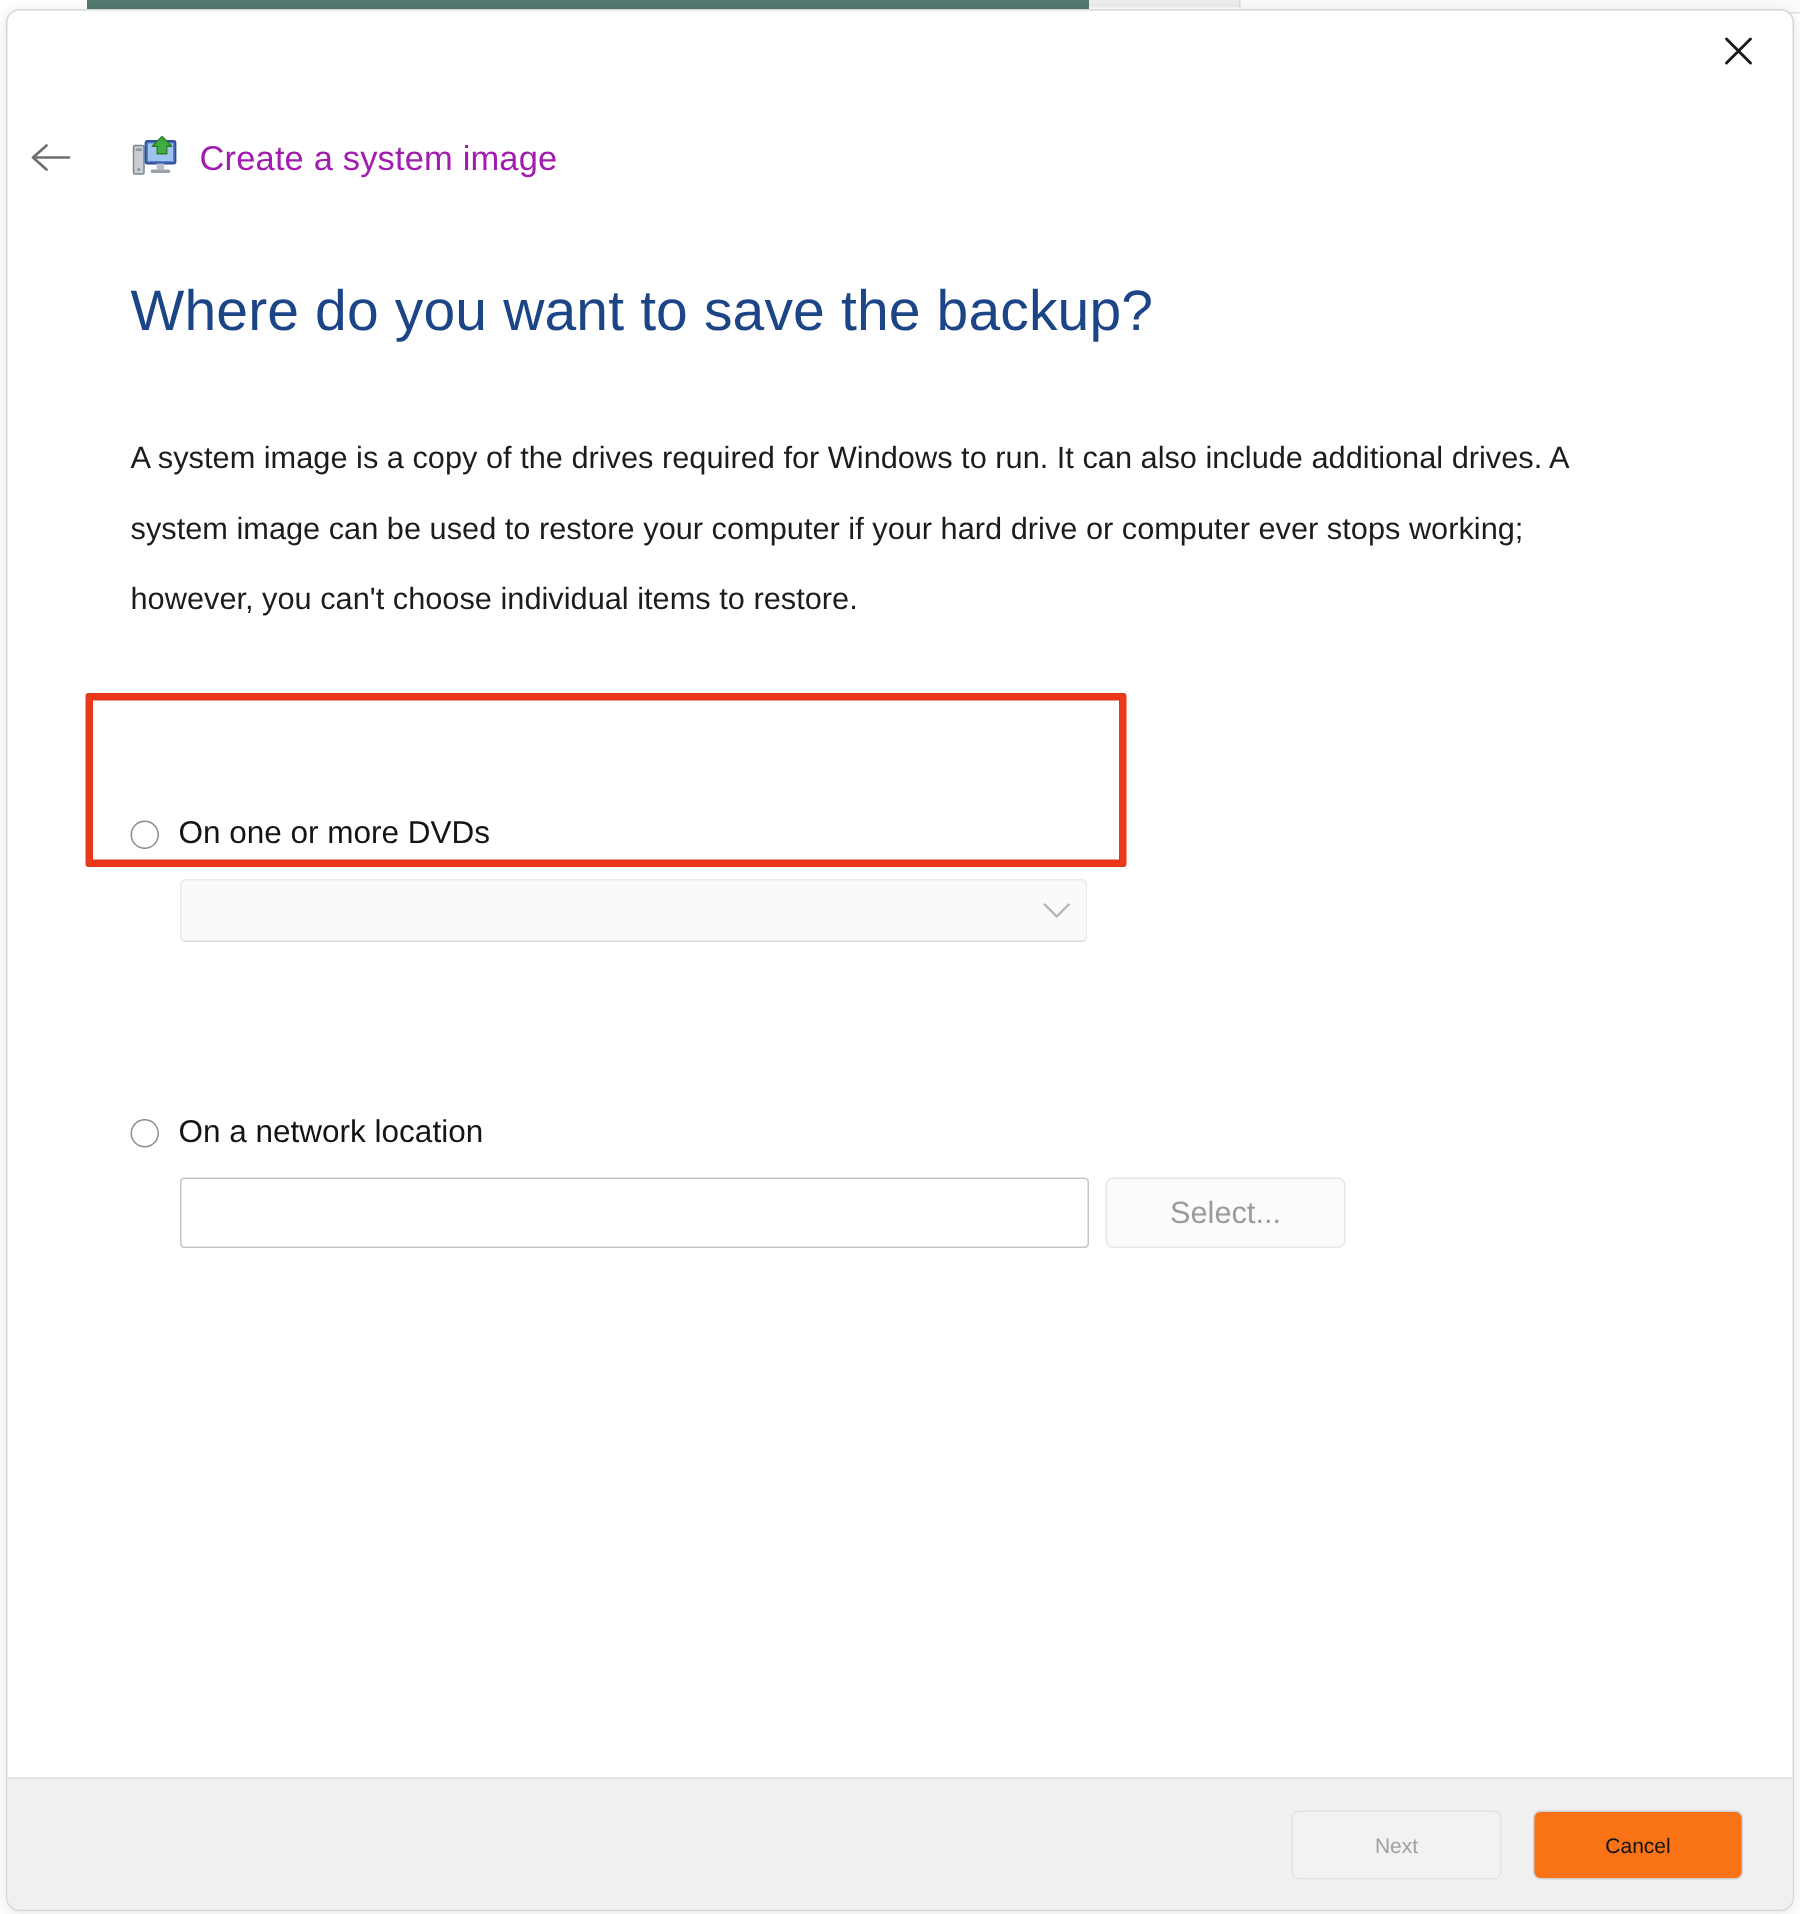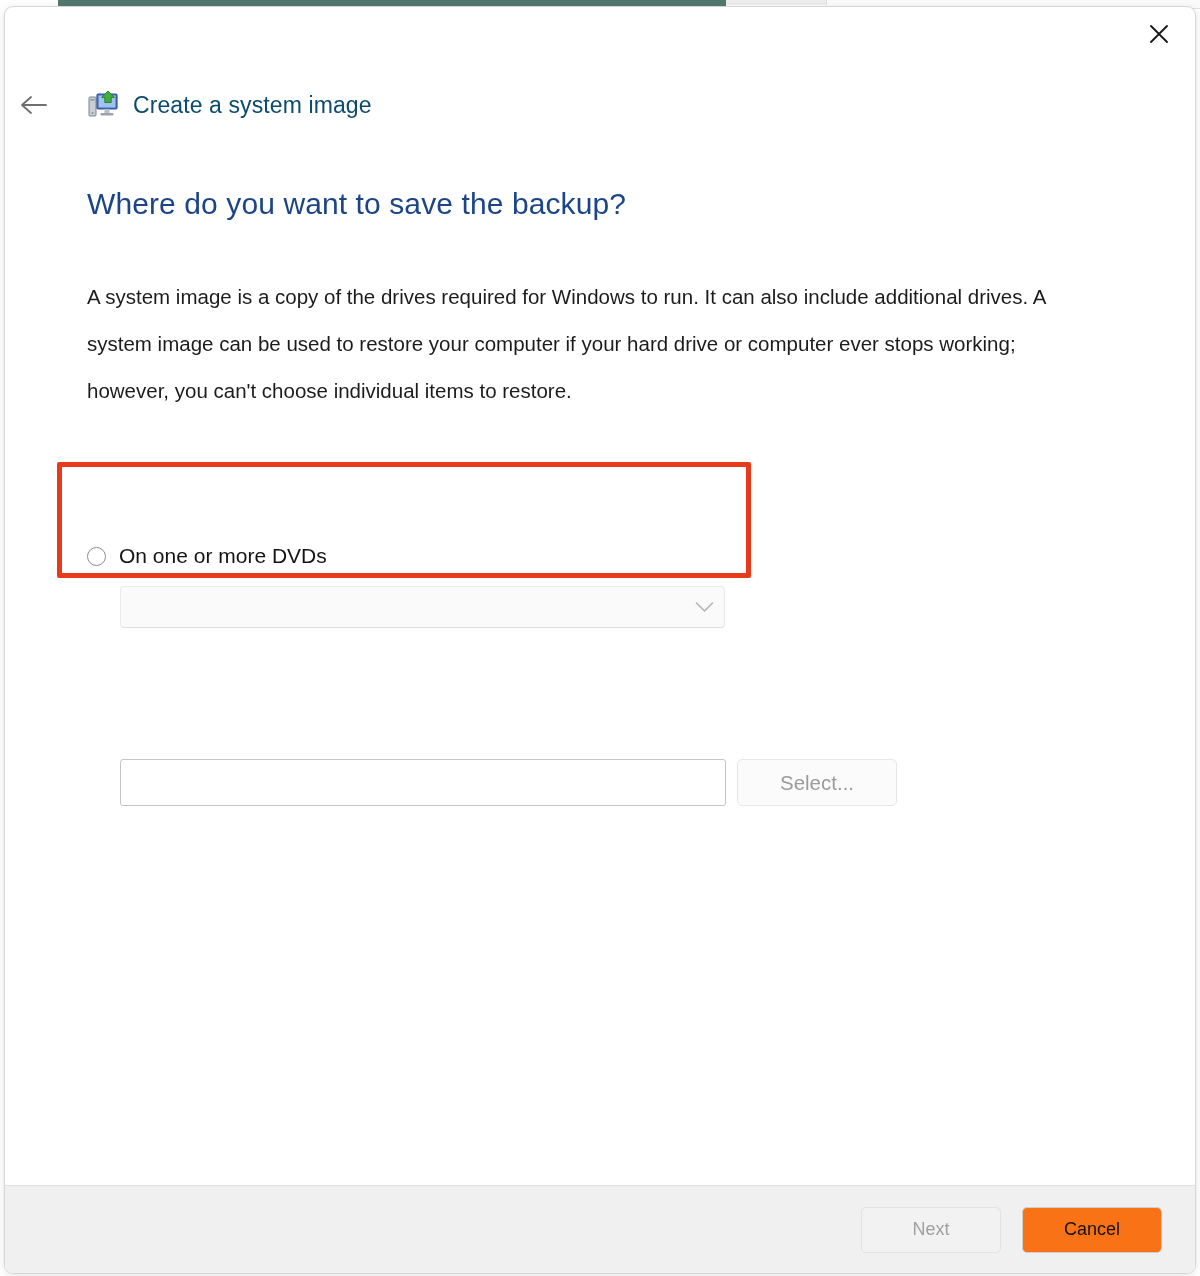--- a/index.html
+++ b/index.html
@@ -97,36 +97,36 @@
   }
   #title-icon {
     margin-left: 28px;
     width: 32px; height: 32px;
     display: block;
     flex: none;
   }
   #dialog-title {
     margin-left: 14px;
     font-size: 23px;
-    color: #0c4a6e;
+    color: #a21caf;
     letter-spacing: .1px;
     white-space: nowrap;
   }
 
   
   #content {
     position: absolute;
     left: 0; top: 150px;
     right: 0;
     bottom: 118px;
     padding: 0 0 0 82px;
   }
   #page-heading {
     margin: 30px 0 0 0;
-    font-size: 30px;
+    font-size: 38px;
     font-weight: normal;
     color: #1c4587;
     letter-spacing: .1px;
   }
   #description {
     margin: 52px 0 0 0;
     width: 1000px;
     font-size: 20.5px;
     line-height: 47px;
     color: #1c1c1c;
@@ -288,21 +288,21 @@
     justify-content: flex-end;
     padding-right: 33px;
     box-sizing: border-box;
   }
   .footer-button {
     width: 140px;
     height: 46px;
     border-radius: 5px;
     box-sizing: border-box;
     font-family: "Liberation Sans", sans-serif;
-    font-size: 18px;
+    font-size: 14px;
     display: flex;
     align-items: center;
     justify-content: center;
   }
   #next-button {
     background: #f2f2f2;
     border: 1px solid #e2e2e2;
     color: #a0a0a0;
   }
   #cancel-button {
@@ -373,20 +373,24 @@
       <span id="dvd-combo-text"></span>
       <span class="combo-chevron">
         <svg width="19" height="12" viewBox="0 0 19 12" aria-hidden="true">
           <path d="M1.5 2 L9.5 10 L17.5 2" stroke="currentColor" stroke-width="1.6" fill="none" stroke-linecap="round" stroke-linejoin="round"></path>
         </svg>
       </span>
     </div>
   </div>
 
   <div class="option-group" id="group-network">
+    <div class="option-row">
+      <span class="radio unchecked"></span>
+      <span class="option-label">On a network location</span>
+    </div>
     <div id="network-row">
       <input id="network-input" type="text" value="" placeholder="" style="">
       <div id="select-button" class="footer-button">Select...</div>
     </div>
   </div>
 
   <div id="highlight-box"></div>
 
   <div id="footer">
     <div class="footer-button" id="next-button">Next</div>

